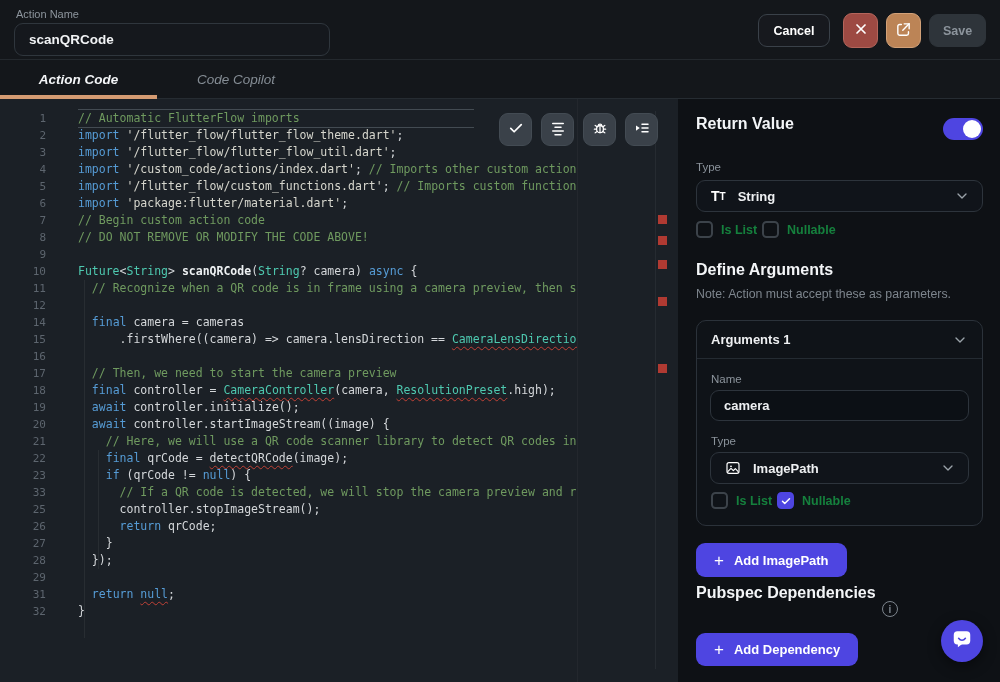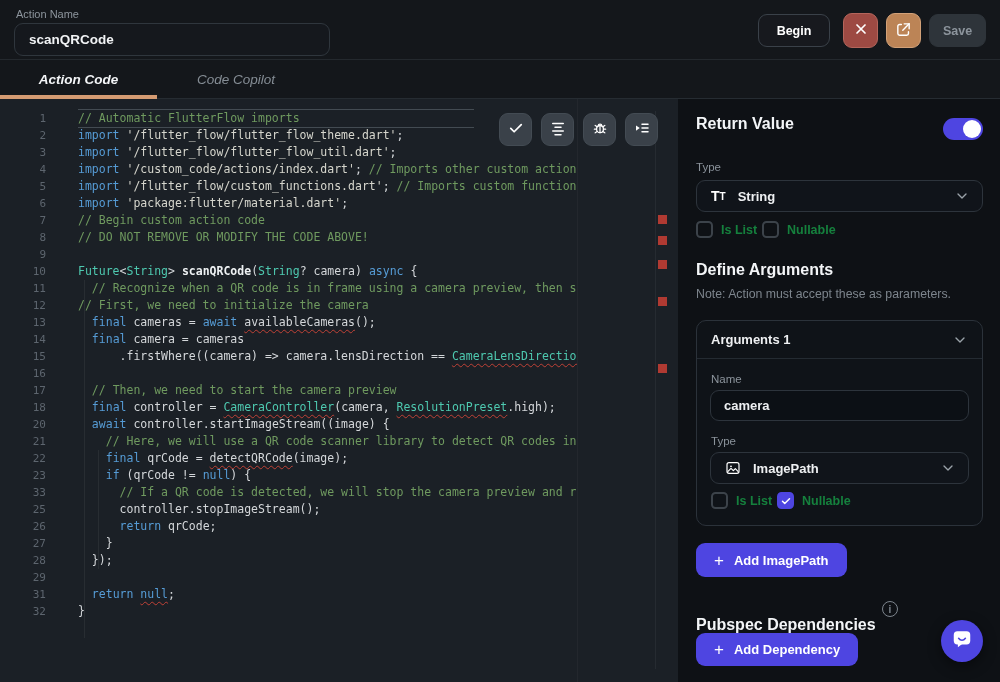--- a/index.html
+++ b/index.html
@@ -82,21 +82,21 @@
 </head>
 <body>
 
 <div class="stage">
 
   <header class="topbar">
     <div class="action-label">Action Name</div>
     <div class="action-input">
       <input value="scanQRCode" style="">
     </div>
-    <button class="tb-btn btn-cancel">Begin</button>
+    <button class="tb-btn btn-cancel">Cancel</button>
     <button class="tb-btn btn-delete">
       <span>
         <svg width="16" height="16" viewBox="0 0 24 24">
             <path d="M6 6l12 12M18 6L6 18" stroke="#ffffff" stroke-width="2.6" stroke-linecap="round" fill="none"></path>
           </svg>
       </span>
     </button>
     <button class="tb-btn btn-open">
       <span>
         <svg width="17" height="17" viewBox="0 0 24 24" fill="none" stroke="#ffffff" stroke-width="2" stroke-linecap="round" stroke-linejoin="round">
@@ -162,45 +162,44 @@
           <div class="cl">
             <span class="ln">10</span>
             <span class="lt"><span class="tok-t">Future</span><span class="tok-p">&lt;</span><span class="tok-t">String</span><span class="tok-p">&gt; </span><span class="tok-f">scanQRCode</span><span class="tok-p">(</span><span class="tok-t">String</span><span class="tok-p">? camera) </span><span class="tok-k">async</span><span class="tok-p"> {</span></span>
           </div>
           <div class="cl">
             <span class="ln">11</span>
             <span class="lt"><span class="tok-p">  </span><span class="tok-c">// Recognize when a QR code is in frame using a camera preview, then save it</span></span>
           </div>
           <div class="cl">
             <span class="ln">12</span>
-            <span class="lt"><span class="tok-c">// First, we need to initialize the camera</span></span>
-          </div>
-          <div class="cl">
-            <span class="ln">13</span>
-            <span class="lt"><span class="tok-p">  </span><span class="tok-k">final</span><span class="tok-p"> cameras = </span><span class="tok-k">await</span><span class="tok-p"> </span><span class="tok-p tok-e">availableCameras</span><span class="tok-p">();</span></span>
           </div>
           <div class="cl">
             <span class="ln">14</span>
             <span class="lt"><span class="tok-p">  </span><span class="tok-k">final</span><span class="tok-p"> camera = cameras</span></span>
           </div>
           <div class="cl">
             <span class="ln">15</span>
             <span class="lt"><span class="tok-p">      .firstWhere((camera) =&gt; camera.lensDirection == </span><span class="tok-t tok-e">CameraLensDirection</span></span>
           </div>
           <div class="cl">
             <span class="ln">16</span>
             <span class="lt"></span>
           </div>
           <div class="cl">
             <span class="ln">17</span>
             <span class="lt"><span class="tok-p">  </span><span class="tok-c">// Then, we need to start the camera preview</span></span>
           </div>
           <div class="cl">
             <span class="ln">18</span>
             <span class="lt"><span class="tok-p">  </span><span class="tok-k">final</span><span class="tok-p"> controller = </span><span class="tok-t tok-e">CameraController</span><span class="tok-p">(camera, </span><span class="tok-t tok-e">ResolutionPreset</span><span class="tok-p">.high);</span></span>
+          </div>
+          <div class="cl">
+            <span class="ln">19</span>
+            <span class="lt"><span class="tok-p">  </span><span class="tok-k">await</span><span class="tok-p"> controller.initialize();</span></span>
           </div>
           <div class="cl">
             <span class="ln">20</span>
             <span class="lt"><span class="tok-p">  </span><span class="tok-k">await</span><span class="tok-p"> controller.startImageStream((image) {</span></span>
           </div>
           <div class="cl">
             <span class="ln">21</span>
             <span class="lt"><span class="tok-p">    </span><span class="tok-c">// Here, we will use a QR code scanner library to detect QR codes in the image</span></span>
           </div>
           <div class="cl">
@@ -366,21 +365,21 @@
           </svg>
       </div>
       <div class="cb-label" style="left:105px; top:173px;">Nullable</div>
     </div>
 
     <button class="accent-btn" style="left:18px; top:444px;">
       <span class="plus">+</span>
       <span>Add ImagePath</span>
     </button>
 
-    <div class="p-title" style="top:485px;margin-top:32px;">Pubspec Dependencies</div>
+    <div class="p-title" style="top:485px;">Pubspec Dependencies</div>
     <div class="info-icon">i</div>
 
     <button class="accent-btn" style="left:18px; top:534px; height:33px;">
       <span class="plus">+</span>
       <span>Add Dependency</span>
     </button>
 
     <div class="chat-fab">
       <span>
         <svg width="22" height="22" viewBox="0 0 24 24">

